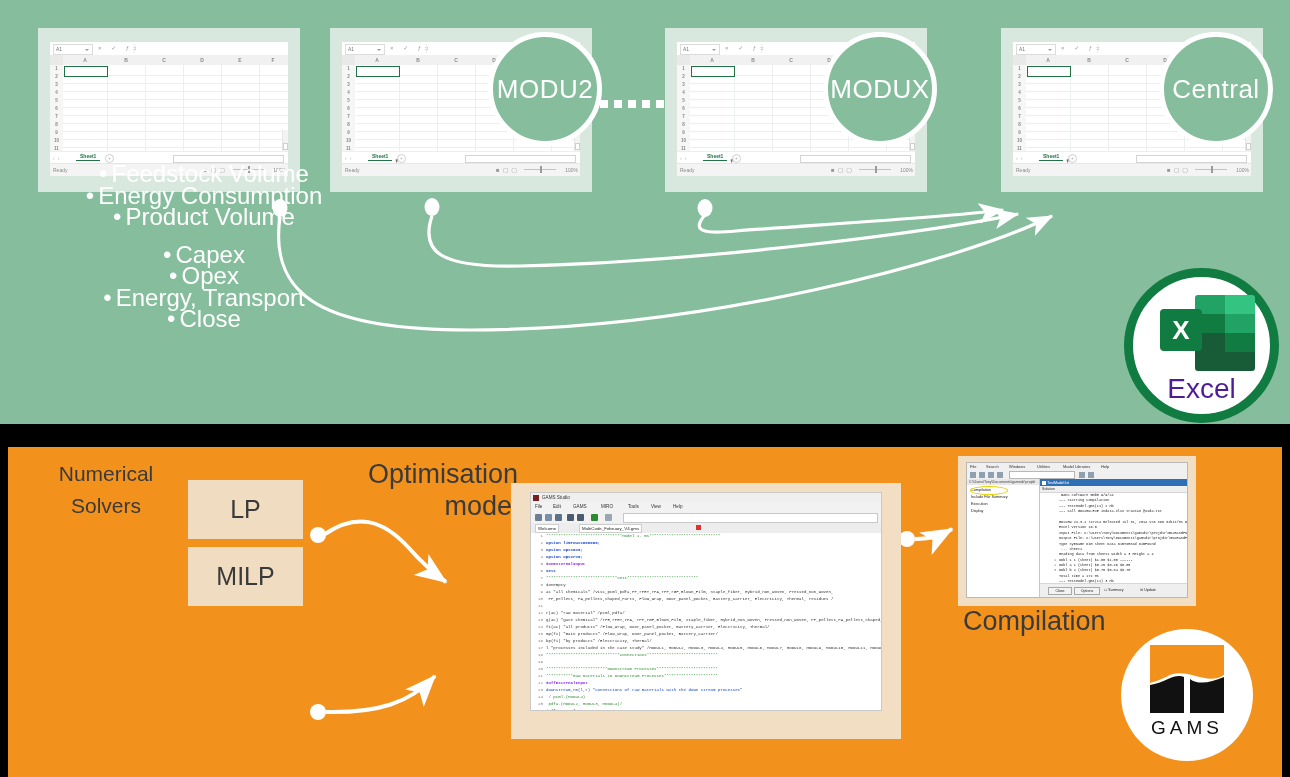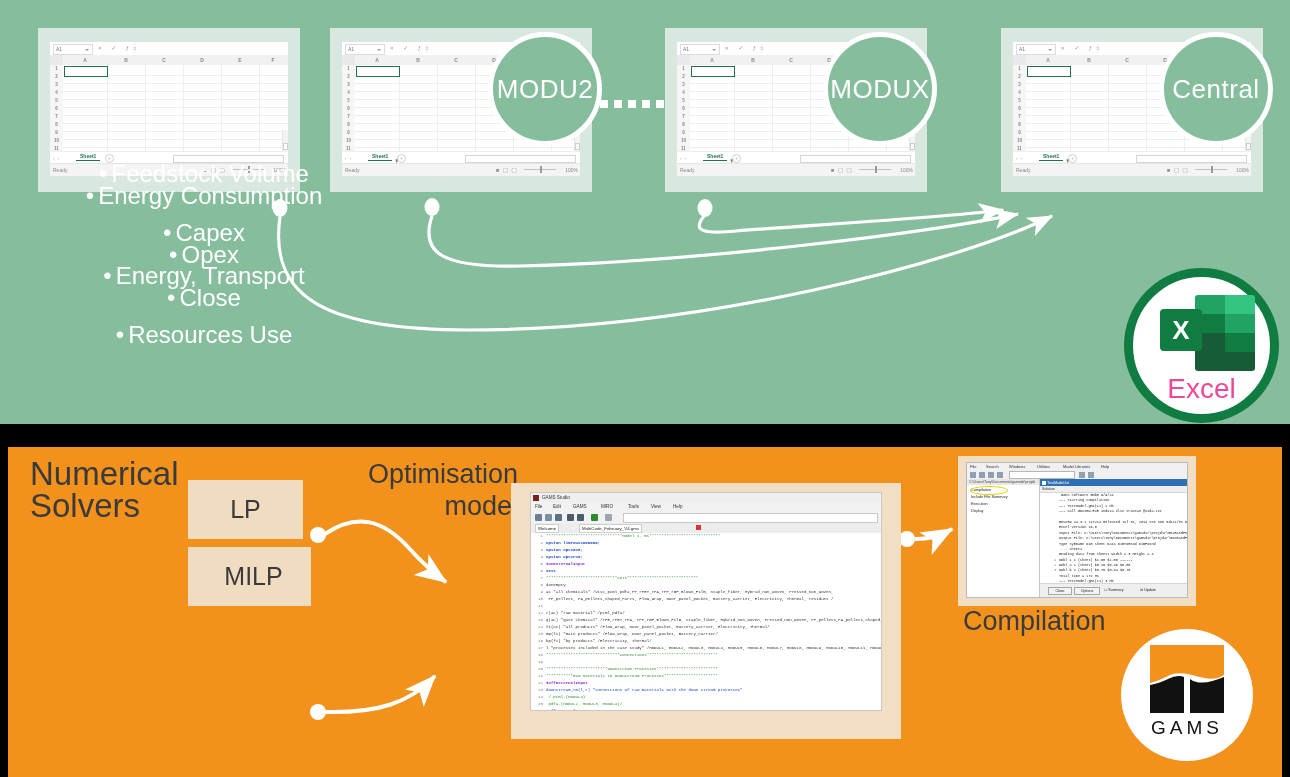--- a/index.html
+++ b/index.html
@@ -80,26 +80,26 @@
   
   .excel-logo{
     position:absolute;left:1124px;top:268px;width:155px;height:155px;
     border-radius:50%;background:#fff;border:9px solid #107C41;
     box-sizing:border-box;
   }
   .excel-doc{position:absolute;left:62px;top:18px;width:60px;height:76px;border-radius:3px;overflow:hidden;}
   .excel-doc .q{position:absolute;width:30px;height:19px;}
   .excel-x{position:absolute;left:27px;top:32px;width:42px;height:42px;background:#107C41;border-radius:4px;
     color:#fff;font-size:26px;font-weight:bold;text-align:center;line-height:42px;}
-  .excel-word{position:absolute;left:0;right:0;top:96px;text-align:center;color:#ec4899;font-size:28px;}
+  .excel-word{position:absolute;left:0;right:0;top:96px;text-align:center;color:#4c1d95;font-size:28px;}
 
   
   .lbl-solvers{
-    position:absolute;left:22px;top:11px;width:152px;
-    color:#3a3a3a;font-size:33px;line-height:32px;font-weight:300;
+    position:absolute;left:22px;top:11px;width:152px;text-align:center;
+    color:#3a3a3a;font-size:21px;line-height:32px;font-weight:300;
   }
   .lbl-optmodel{
     position:absolute;left:330px;top:11px;width:180px;text-align:right;
     color:#3a3a3a;font-size:27px;line-height:32px;font-weight:300;
   }
   .lbl-compilation{
     position:absolute;left:955px;top:159px;color:#3a3a3a;font-size:27px;font-weight:300;
   }
   .solver-box{
     position:absolute;left:180px;width:115px;height:59px;background:#EFDCC1;
@@ -499,29 +499,29 @@
       </div>
     </div>
     <div class="badge" style="left:1159px;top:32px;width:104px;height:104px;font-size:26px;">
       <span>Central</span>
     </div>
 
     <div class="bullets">
       <div class="grp">
         <div class="li"><b>•</b><span>Feedstock Volume</span></div>
         <div class="li"><b>•</b><span>Energy Consumption</span></div>
+        <div class="li"><b>•</b><span>Product Volume</span></div>
       </div>
       <div class="grp">
         <div class="li"><b>•</b><span>Capex</span></div>
         <div class="li"><b>•</b><span>Opex</span></div>
         <div class="li"><b>•</b><span>Energy, Transport</span></div>
         <div class="li"><b>•</b><span>Close</span></div>
       </div>
       <div class="grp">
-        <div class="li"><b>•</b><span>Resources Use</span></div>
       </div>
     </div>
 
     <div class="excel-logo">
       <div class="excel-doc">
         <div class="q" style="left:0;top:0;background:#21A366;"></div>
         <div class="q" style="left:30px;top:0;background:#33C481;"></div>
         <div class="q" style="left:0;top:19px;background:#107C41;"></div>
         <div class="q" style="left:30px;top:19px;background:#21A366;"></div>
         <div class="q" style="left:0;top:38px;background:#185C37;"></div>
@@ -542,21 +542,21 @@
     </div>
     <div class="lbl-optmodel">
       <div>Optimisation</div>
       <div>model</div>
     </div>
     <div class="lbl-compilation">Compilation</div>
 
     <div class="solver-box" style="top:33px;">
         <span>LP</span>
       </div>
-    <div class="solver-box" style="top:100px;padding-left:8px;">
+    <div class="solver-box" style="top:100px;">
         <span>MILP</span>
       </div>
 
     <svg class="arrows" width="1274" height="330">
       <defs>
         <marker id="ah2" markerWidth="9" markerHeight="9" refX="7.6" refY="3.2" orient="auto">
           <path d="M0,0 L8,3.2 L0,6.4 L2,3.2 Z" fill="#ffffff"></path>
         </marker>
       </defs>
       <circle cx="310" cy="88" r="8" fill="#fff"></circle>

